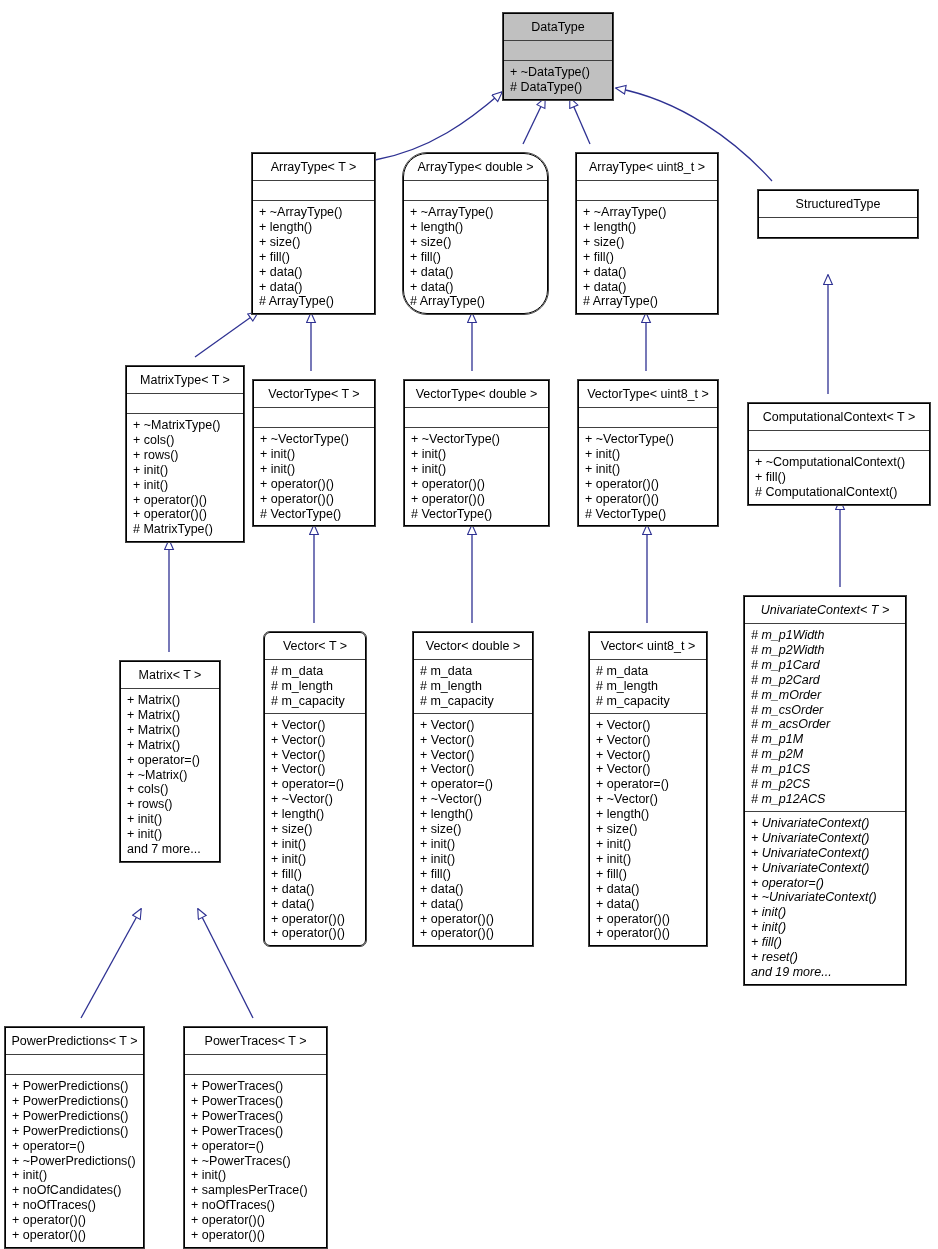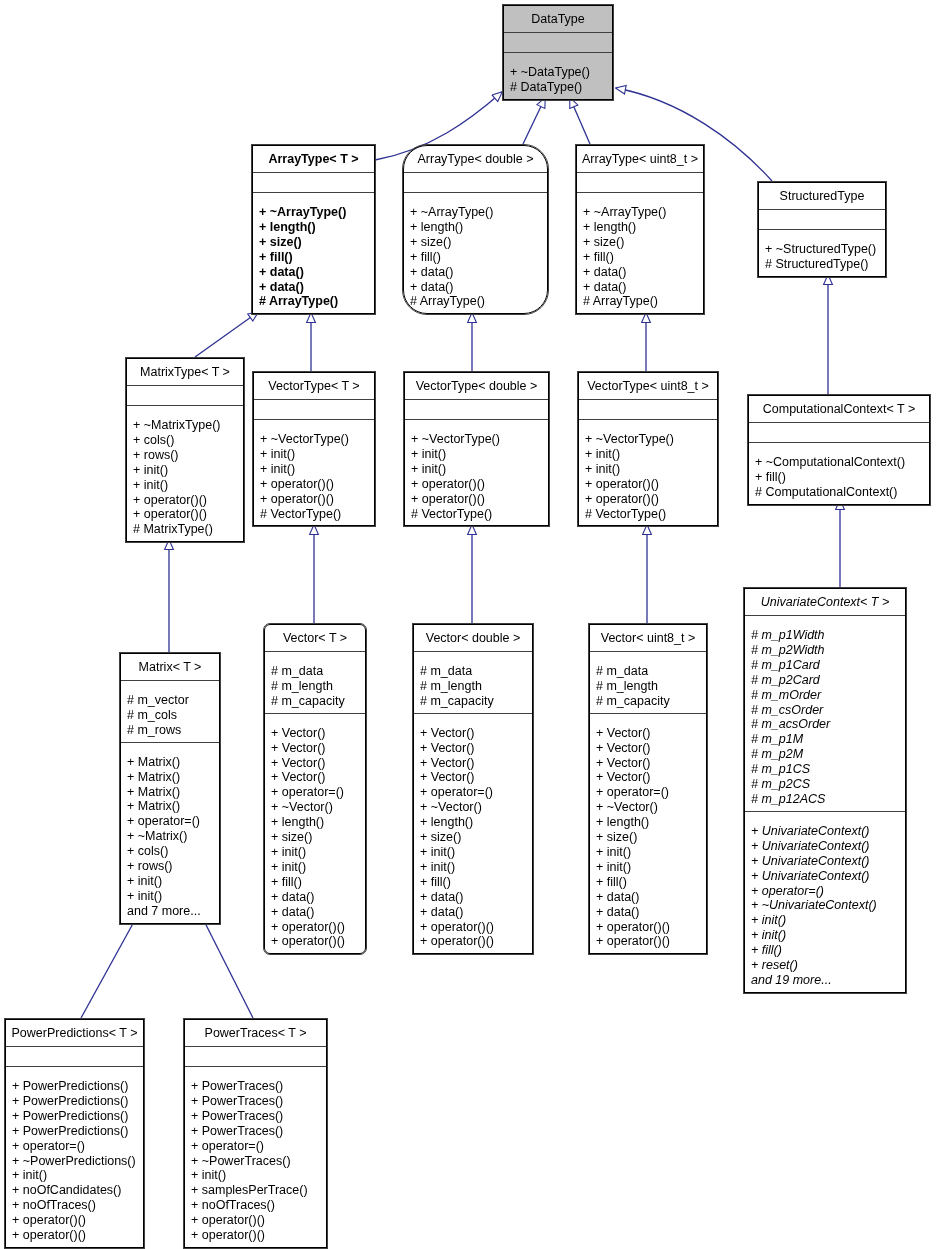--- a/index.html
+++ b/index.html
@@ -23,39 +23,40 @@
     height: 1249px;
     pointer-events: none;
   }
   .uml-box {
     position: absolute;
     box-sizing: border-box;
     border: 1px solid #000000;
     outline: 1px solid #404040;
     background: #ffffff;
     z-index: 5;
+    margin-top: 8px;
   }
   .uml-box.root {
     background: #c0c0c0;
   }
   .sec-title {
     text-align: center;
     font-size: 12.5px;
     line-height: 16px;
     padding: 5px 4px 5px 4px;
     color: #000;
     white-space: nowrap;
   }
   .sec-div {
     border-top: 1px solid #404040;
   }
   .sec-body {
     font-size: 12.5px;
     line-height: 14.9px;
-    padding: 12px 5px 4px 6px;
+    padding: 4px 5px 4px 6px;
     color: #000;
     white-space: nowrap;
   }
   .sec-body.empty {
     height: 19px;
     padding: 0;
   }
   .sec-body div {
     white-space: nowrap;
   }
@@ -107,21 +108,21 @@
   </svg>
 
 <div class="uml-box root" style="left: 503px; top: 5px; width: 110px;">
       <div class="sec-title">DataType</div>
       <div class="sec-body sec-div empty"></div>
       <div class="sec-body sec-div">
         <div>+ ~DataType()</div>
         <div># DataType()</div>
       </div>
     </div>
-    <div class="uml-box" style="left: 252px; top: 145px; width: 123px; font-weight: bold;">
+    <div class="uml-box" style="left: 252px; top: 145px; width: 123px;">
       <div class="sec-title">ArrayType&lt; T &gt;</div>
       <div class="sec-body sec-div empty"></div>
       <div class="sec-body sec-div">
         <div>+ ~ArrayType()</div>
         <div>+ length()</div>
         <div>+ size()</div>
         <div>+ fill()</div>
         <div>+ data()</div>
         <div>+ data()</div>
         <div># ArrayType()</div>
@@ -133,40 +134,36 @@
       <div class="sec-body sec-div">
         <div>+ ~ArrayType()</div>
         <div>+ length()</div>
         <div>+ size()</div>
         <div>+ fill()</div>
         <div>+ data()</div>
         <div>+ data()</div>
         <div># ArrayType()</div>
       </div>
     </div>
-    <div class="uml-box" style="left: 576px; top: 145px; width: 128px;">
+    <div class="uml-box" style="left: 576px; top: 145px; width: 142px;">
       <div class="sec-title">ArrayType&lt; uint8_t &gt;</div>
       <div class="sec-body sec-div empty"></div>
       <div class="sec-body sec-div">
         <div>+ ~ArrayType()</div>
         <div>+ length()</div>
         <div>+ size()</div>
         <div>+ fill()</div>
         <div>+ data()</div>
         <div>+ data()</div>
         <div># ArrayType()</div>
       </div>
     </div>
-    <div class="uml-box" style="left: 758px; top: 182px; width: 128px;">
+    <div class="uml-box" style="left: 758px; top: 182px; width: 160px;">
       <div class="sec-title">StructuredType</div>
       <div class="sec-body sec-div empty"></div>
-      <div class="sec-body sec-div">
-        <div>+ ~StructuredType()</div>
-        <div># StructuredType()</div>
-      </div>
     </div>
     <div class="uml-box" style="left: 126px; top: 358px; width: 118px;">
       <div class="sec-title">MatrixType&lt; T &gt;</div>
       <div class="sec-body sec-div empty"></div>
       <div class="sec-body sec-div">
         <div>+ ~MatrixType()</div>
         <div>+ cols()</div>
         <div>+ rows()</div>
         <div>+ init()</div>
         <div>+ init()</div>
@@ -215,25 +212,20 @@
       <div class="sec-title">ComputationalContext&lt; T &gt;</div>
       <div class="sec-body sec-div empty"></div>
       <div class="sec-body sec-div">
         <div>+ ~ComputationalContext()</div>
         <div>+ fill()</div>
         <div># ComputationalContext()</div>
       </div>
     </div>
     <div class="uml-box" style="left: 120px; top: 653px; width: 100px;">
       <div class="sec-title">Matrix&lt; T &gt;</div>
-      <div class="sec-body sec-div">
-        <div># m_vector</div>
-        <div># m_cols</div>
-        <div># m_rows</div>
-      </div>
       <div class="sec-body sec-div">
         <div>+ Matrix()</div>
         <div>+ Matrix()</div>
         <div>+ Matrix()</div>
         <div>+ Matrix()</div>
         <div>+ operator=()</div>
         <div>+ ~Matrix()</div>
         <div>+ cols()</div>
         <div>+ rows()</div>
         <div>+ init()</div>

